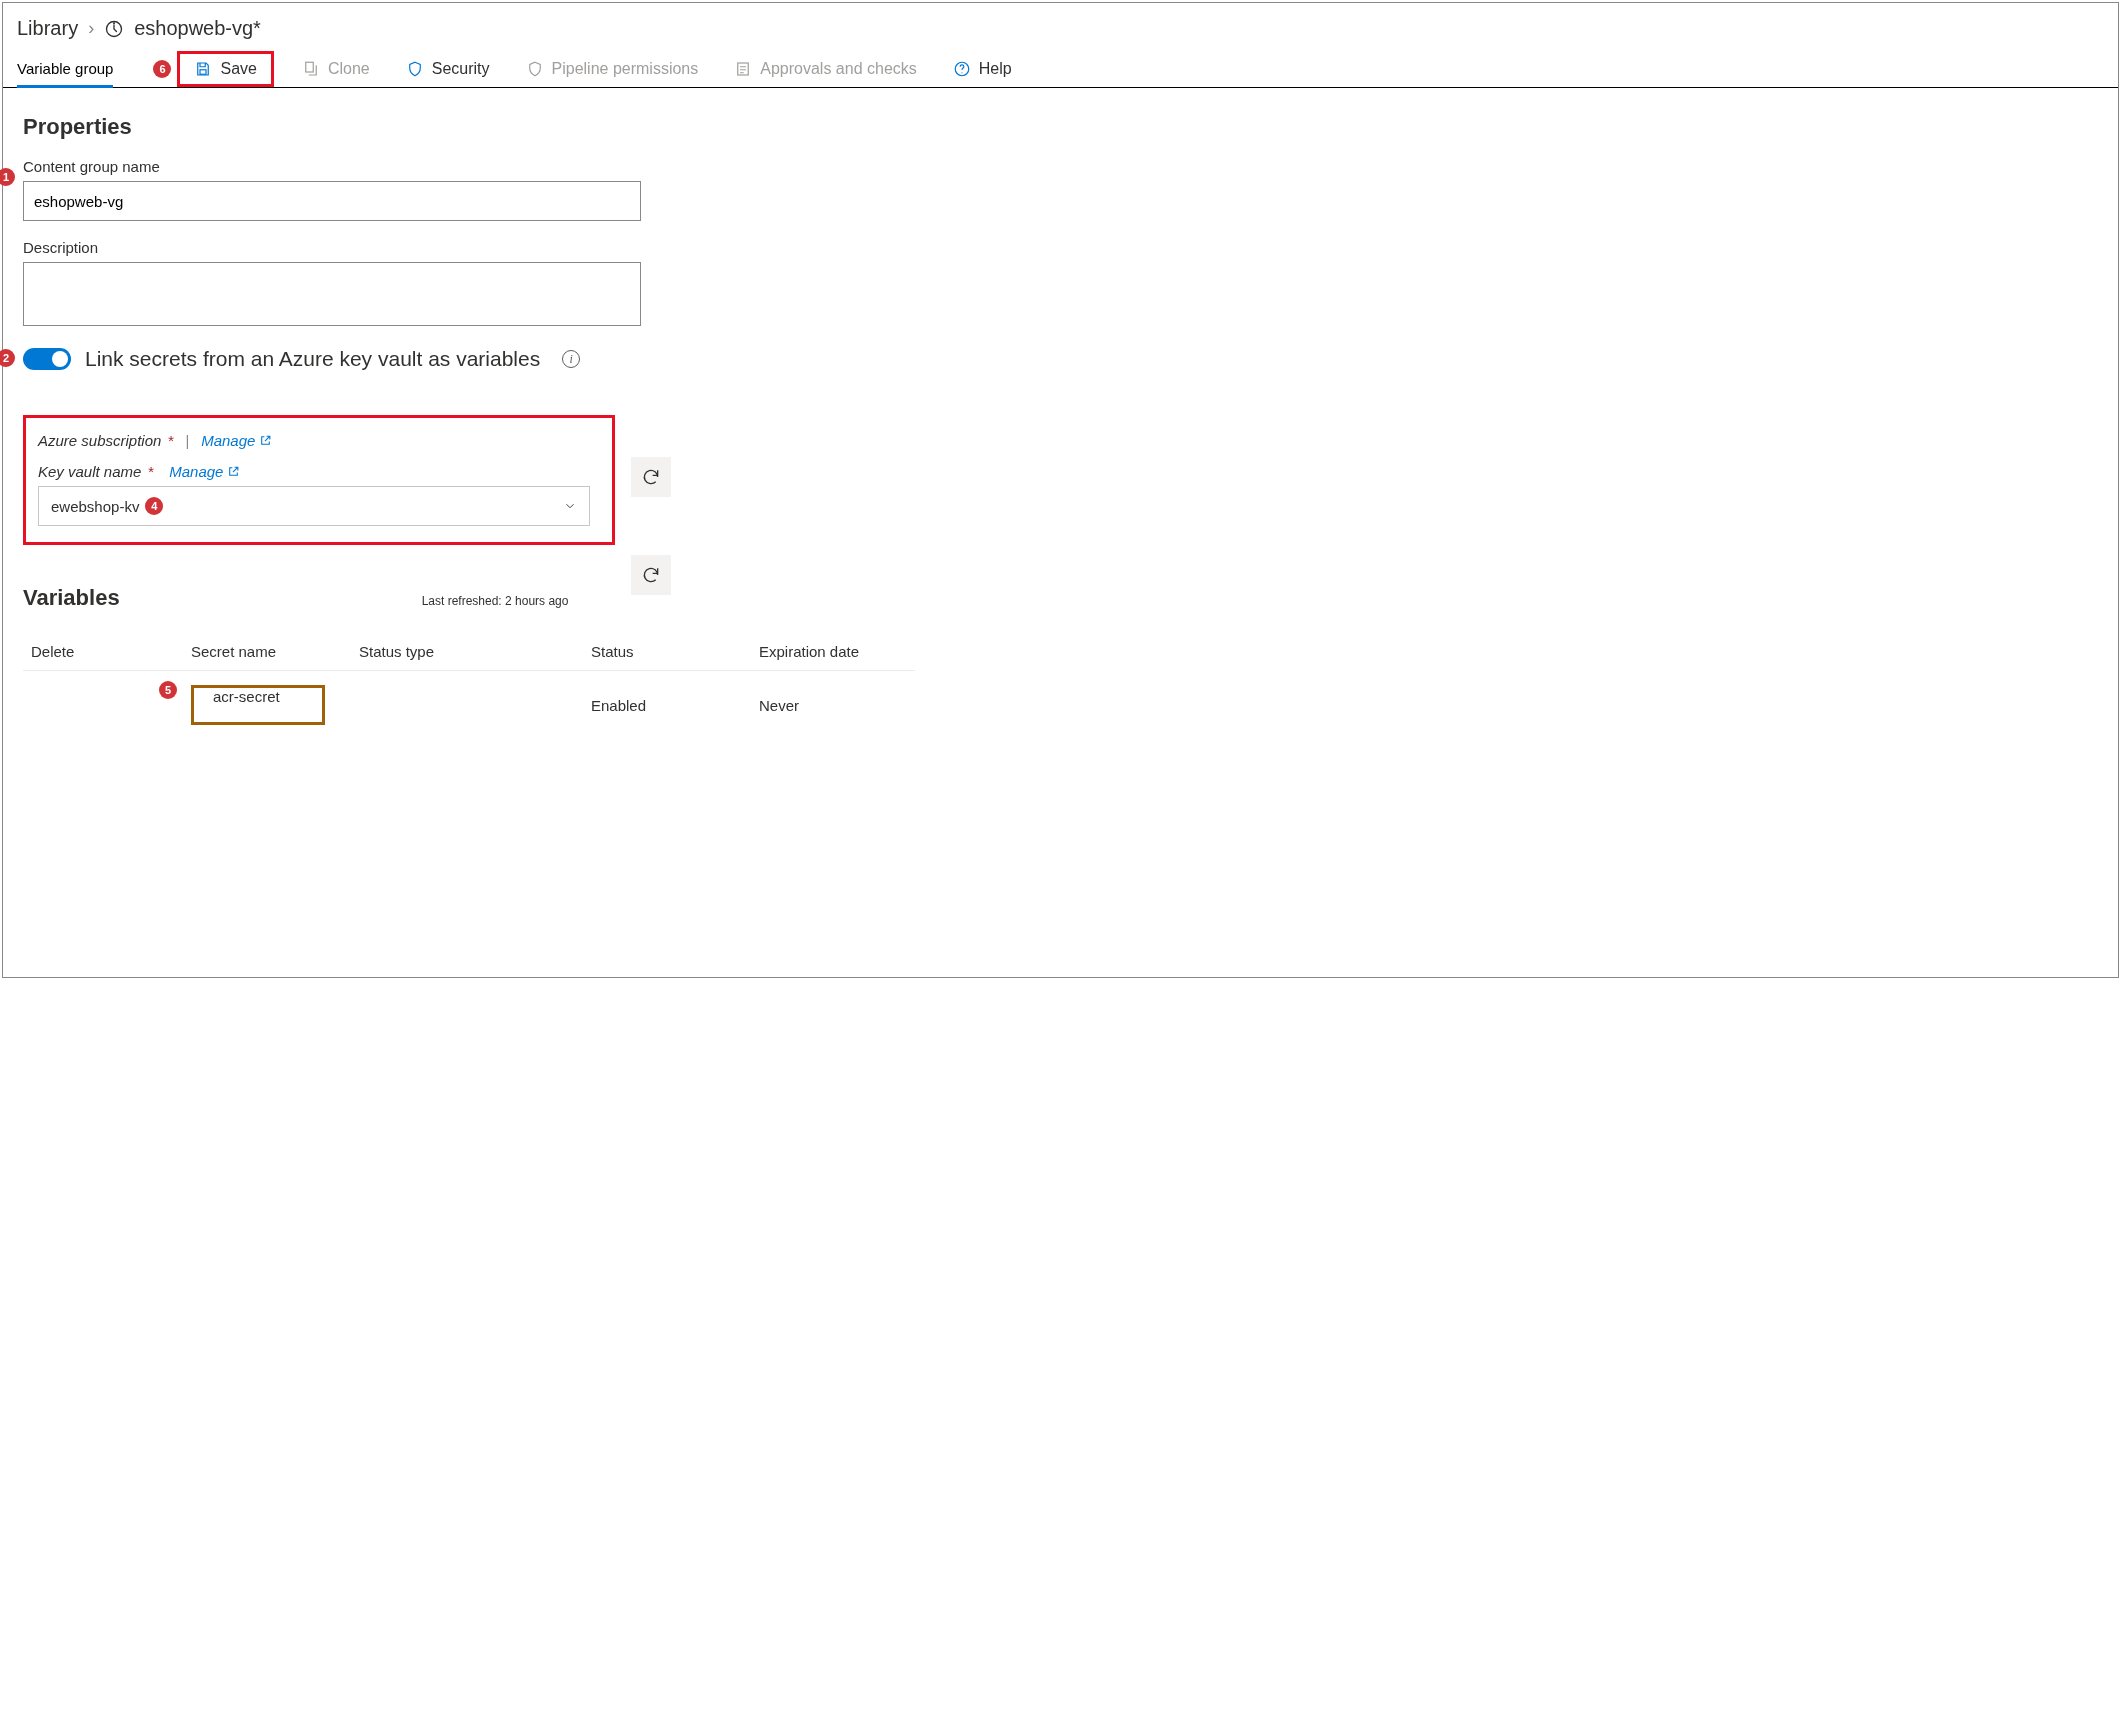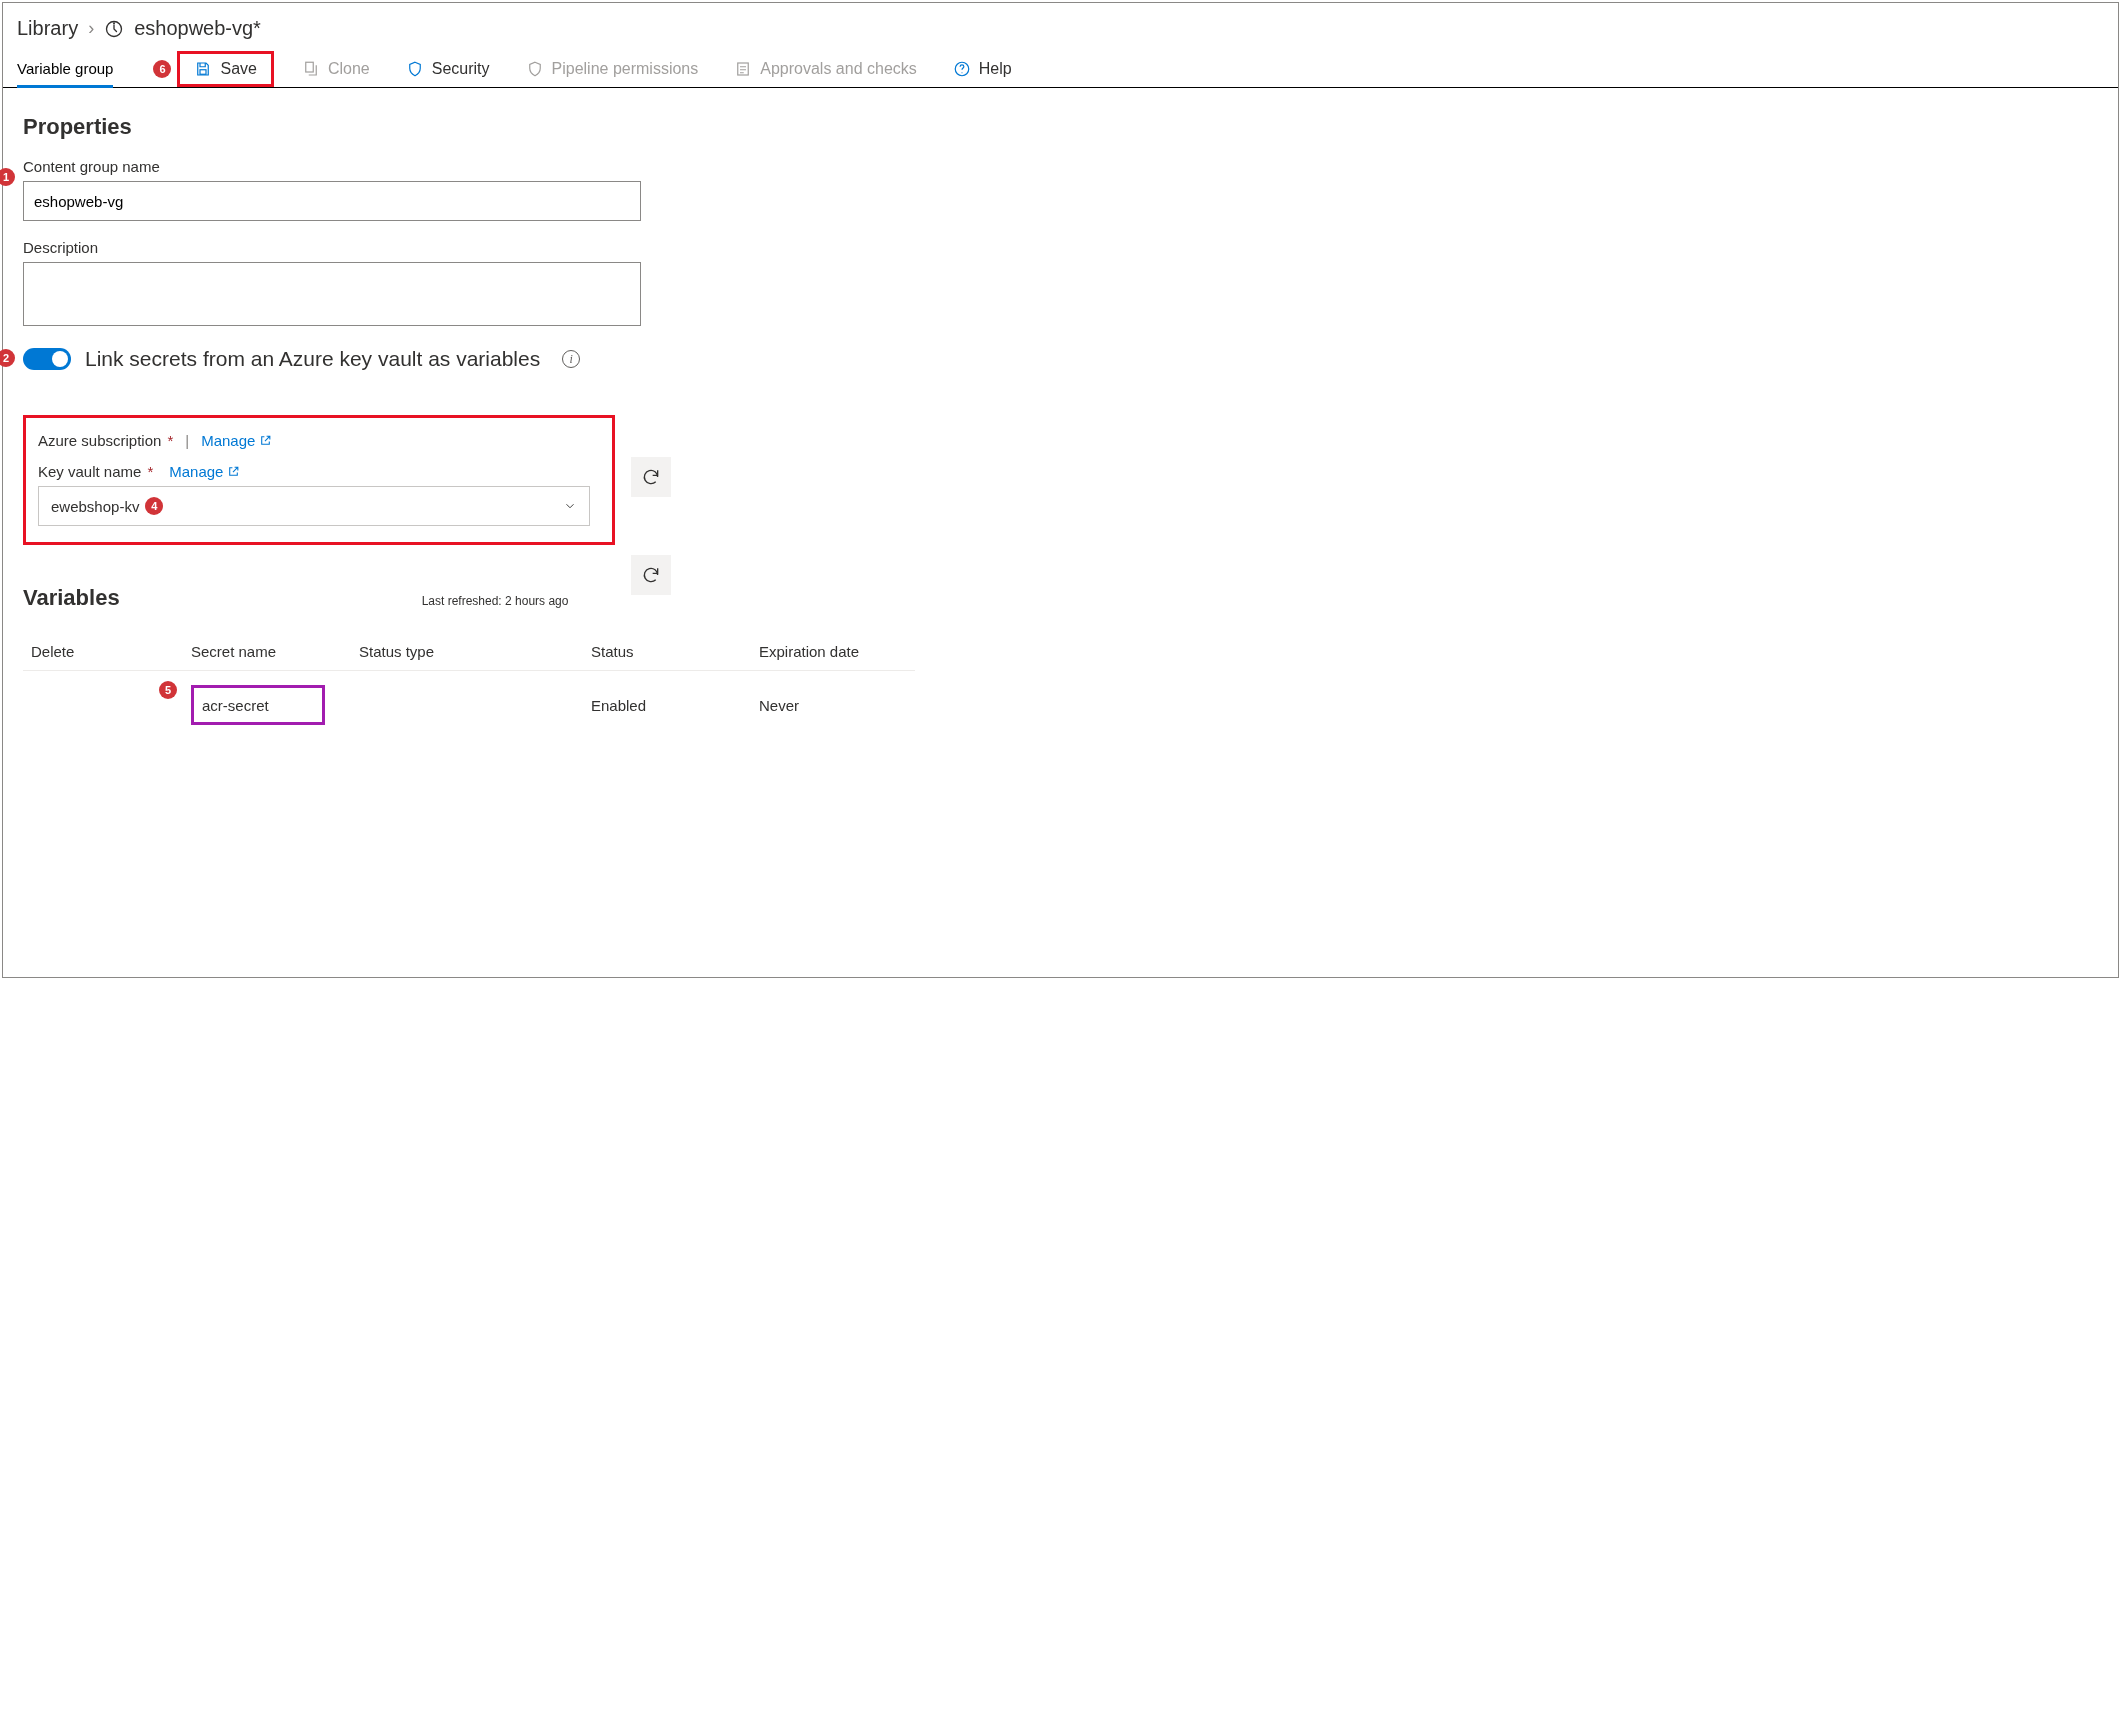--- a/index.html
+++ b/index.html
@@ -115,21 +115,21 @@
     border:3px solid #e81123;
     width: 592px;
     padding: 14px 12px 16px 12px;
     margin-top: 44px;
     position:relative;
   }
   .kv-row { margin-bottom:14px; }
   .kv-row:last-child { margin-bottom:0; }
   .kv-label-row {
     display:flex; align-items:center; gap:6px;
-    font-size:15px; margin-bottom:6px;
+    font-size:15px; margin-bottom:6px;font-style:italic;
   }
   .req { color:#a4262c; }
   .divider { color:#8a8886; margin: 0 6px; }
   .manage { color:#0078d4; cursor:pointer; display:flex; align-items:center; gap:4px; }
   .manage svg { width:13px; height:13px; }
   .select-wrap {
     display:flex; align-items:center; gap:16px;
   }
   .select {
     flex:0 0 552px;
@@ -160,25 +160,25 @@
     text-align:left; font-weight:400; font-size:15px; color:#323130;
     padding: 10px 8px; border-bottom:1px solid #edebe9;
   }
   table.vars td {
     padding: 14px 8px; font-size:15px; vertical-align:middle;
   }
   .secret-cell {
     position:relative;
   }
   .secret-box {
-    border:3px solid #a21caf;
+    border:3px solid #a16207;
     height: 40px;
-    display:flex; align-items:center;
+    display:flex; align-items:flex-start;
     width: 134px;
-    padding:0 8px;
+    padding:0 19px;
   }
   .secret-badge {
     position:absolute; left:-24px; top:10px;
   }
 </style>
 </head>
 <body>
 
 <div class="frame">
 

